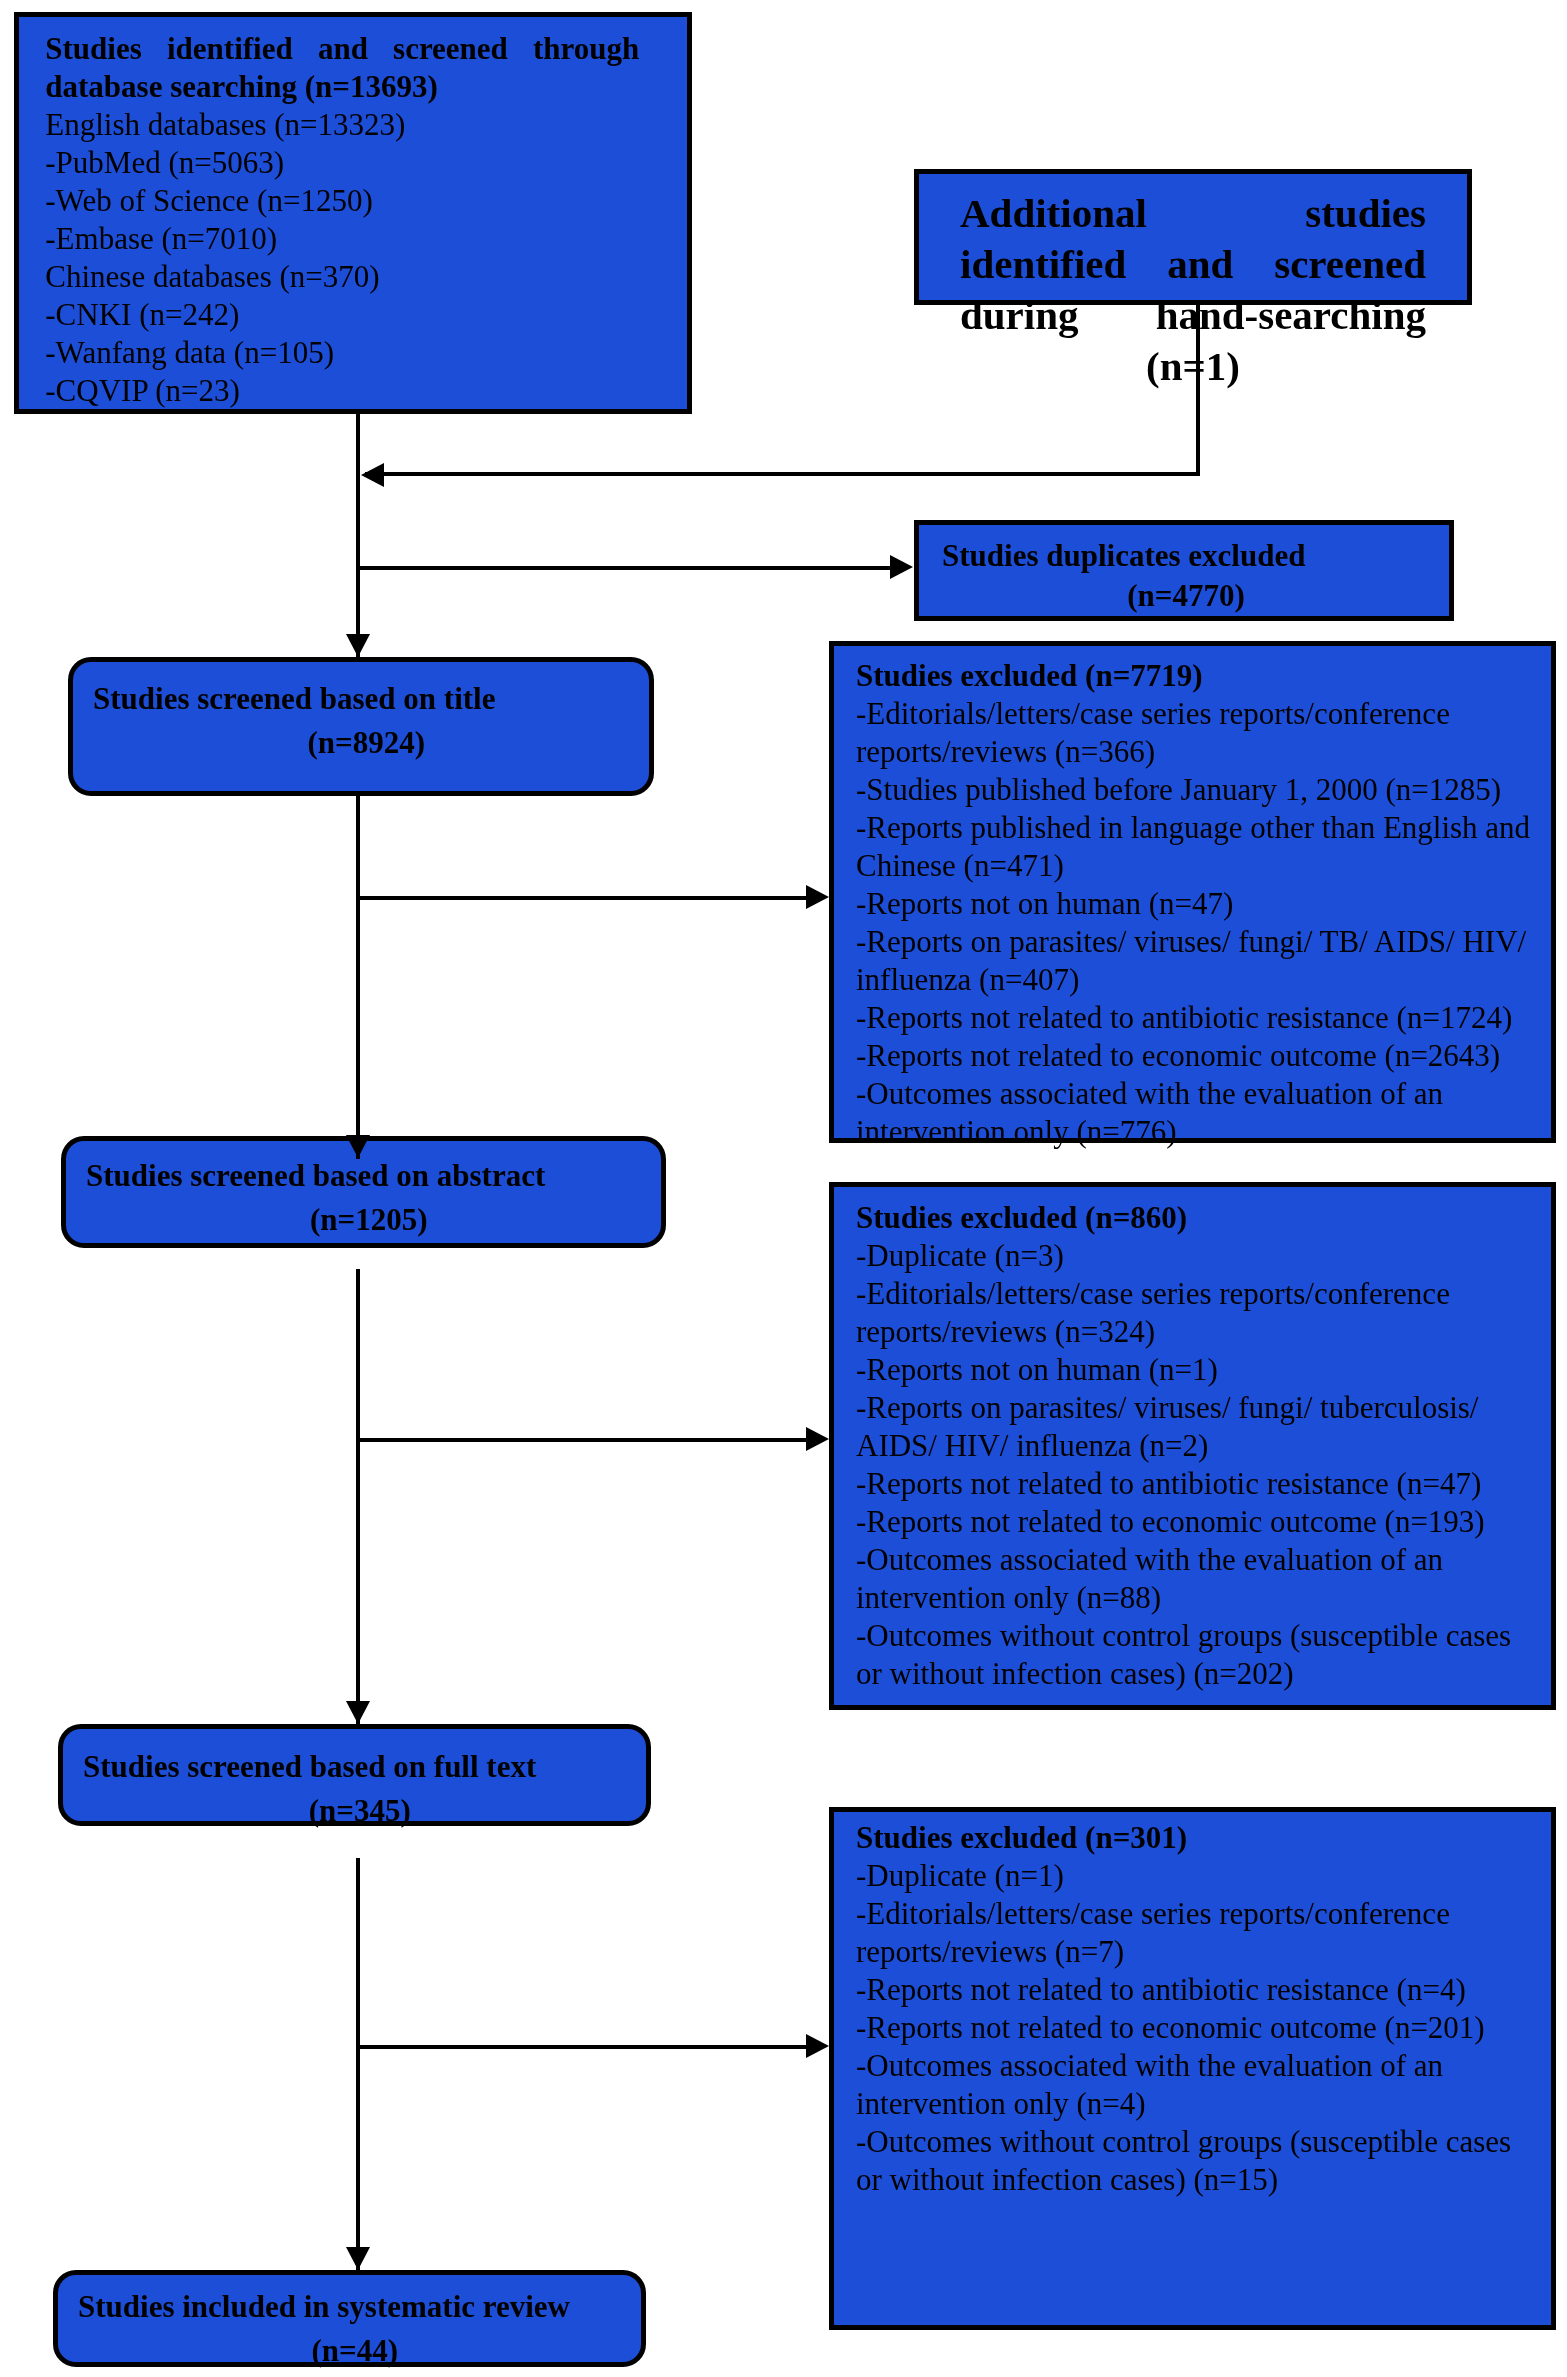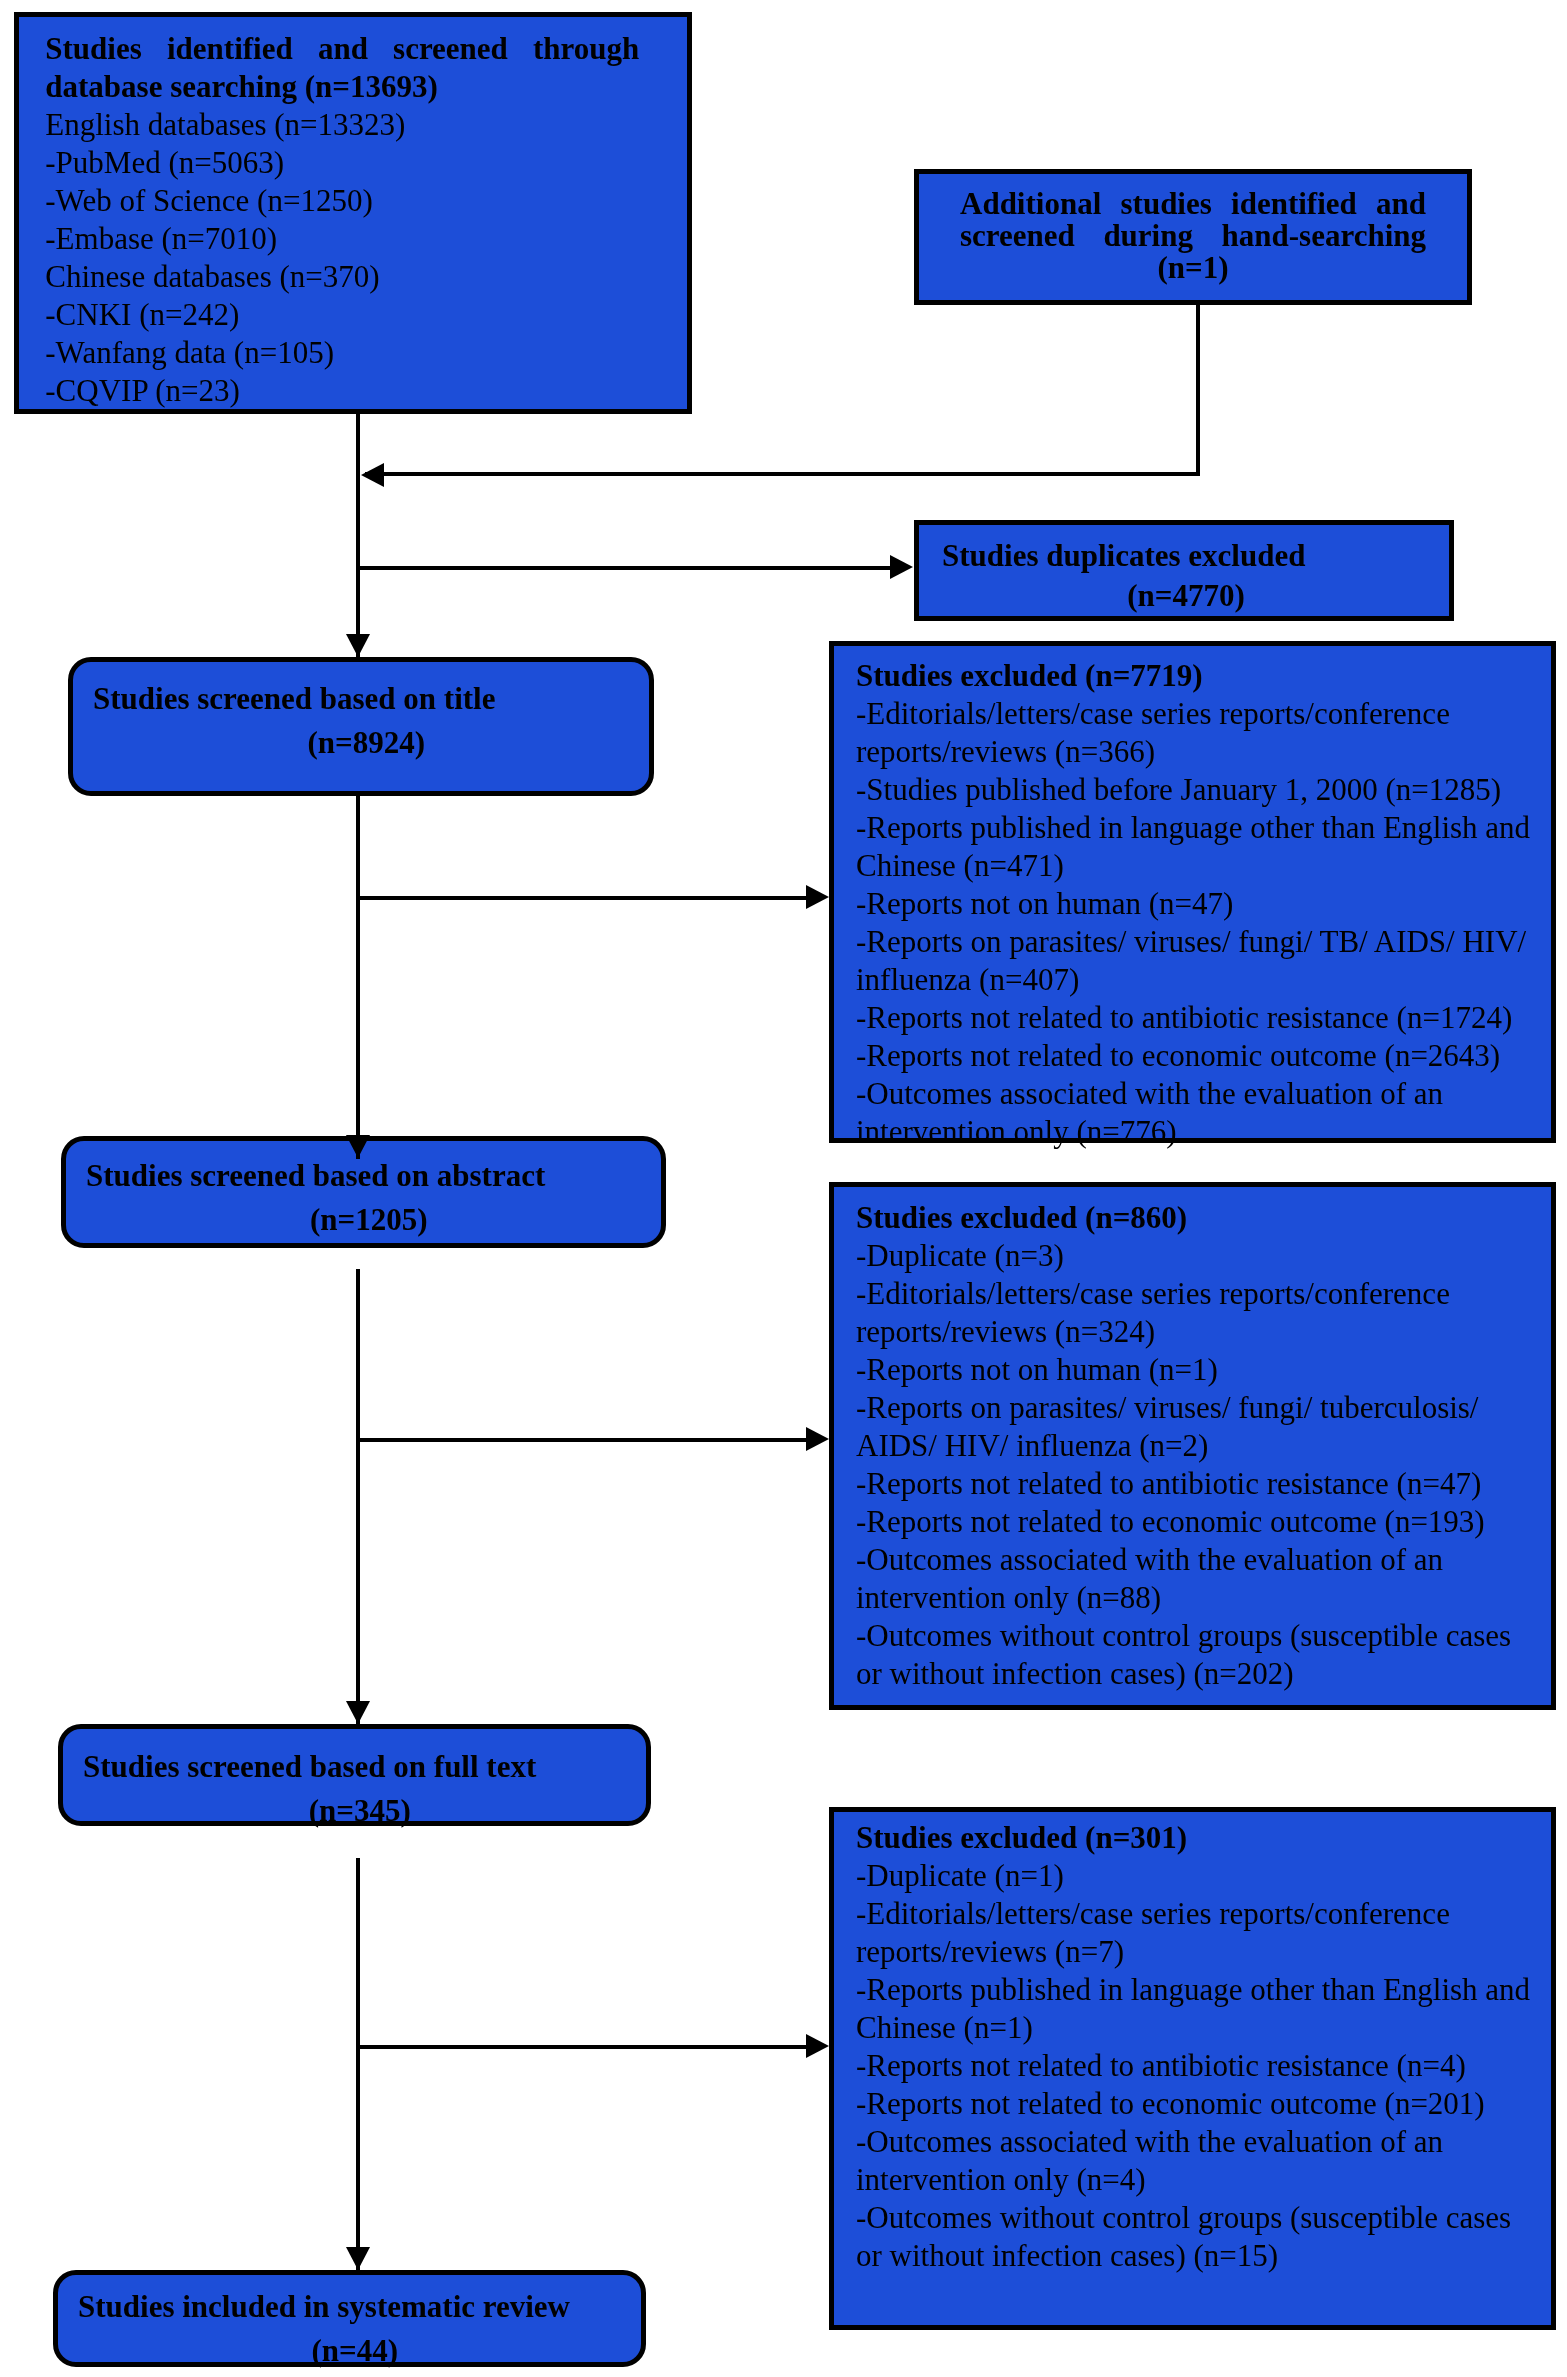--- a/index.html
+++ b/index.html
@@ -44,21 +44,21 @@
     <p class="item">English databases (n=13323)</p>
     <p class="item">-PubMed (n=5063)</p>
     <p class="item">-Web of Science (n=1250)</p>
     <p class="item">-Embase (n=7010)</p>
     <p class="item">Chinese databases (n=370)</p>
     <p class="item">-CNKI (n=242)</p>
     <p class="item">-Wanfang data (n=105)</p>
     <p class="item">-CQVIP (n=23)</p>
   </div>
 
-  <div class="box dense" id="box-hand" style="font-size:31px;line-height:32px;">
+  <div class="box dense" id="box-hand" style="font-size:41px;line-height:51px;">
     <p class="bold just-all">Additional studies identified and screened during hand-searching</p>
     <p class="bold cent">(n=1)</p>
   </div>
 
   <div class="box" id="box-dup">
     <p class="bold">Studies duplicates excluded</p>
     <p class="bold cent">(n=4770)</p>
   </div>
 
   <div class="box flowbox" id="box-title">
@@ -97,21 +97,20 @@
 
   <div class="box flowbox" id="box-ft">
     <p class="bold nowrap">Studies screened based on full text</p>
     <p class="bold cent">(n=345)</p>
   </div>
 
   <div class="box dense" id="box-ex3">
     <p class="bold">Studies excluded (n=301)</p>
     <p class="item">-Duplicate (n=1)</p>
     <p class="item">-Editorials/letters/case series reports/conference reports/reviews (n=7)</p>
-    <p class="item">-Reports published in language other than English and Chinese (n=1)</p>
     <p class="item">-Reports not related to antibiotic resistance (n=4)</p>
     <p class="item">-Reports not related to economic outcome (n=201)</p>
     <p class="item">-Outcomes associated with the evaluation of an intervention only (n=4)</p>
     <p class="item">-Outcomes without control groups (susceptible cases or without infection cases) (n=15)</p>
   </div>
 
   <div class="box flowbox" id="box-inc">
     <p class="bold nowrap">Studies included in systematic review</p>
     <p class="bold cent">(n=44)</p>
   </div>

